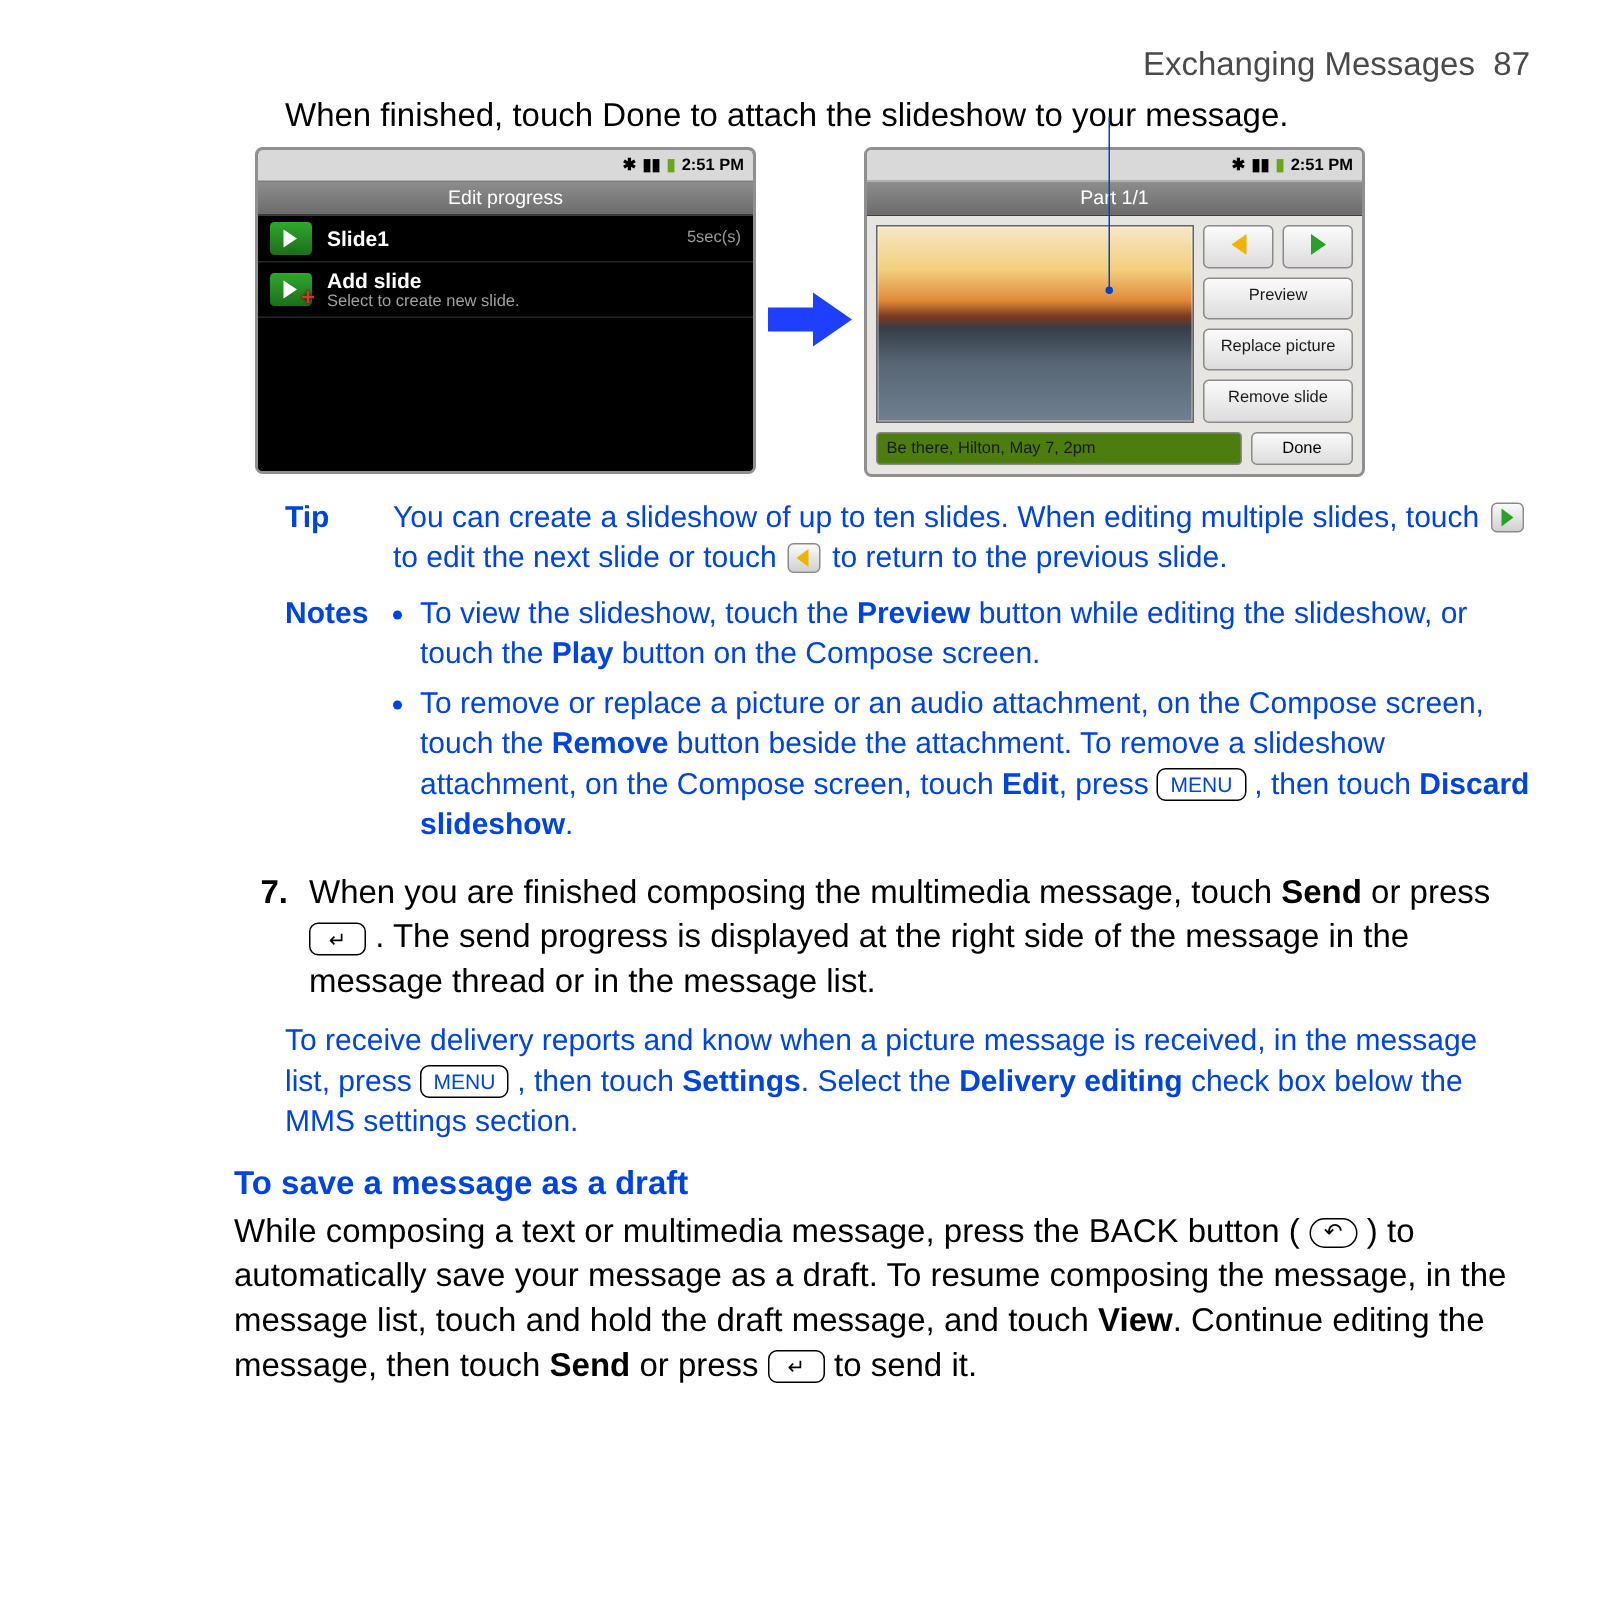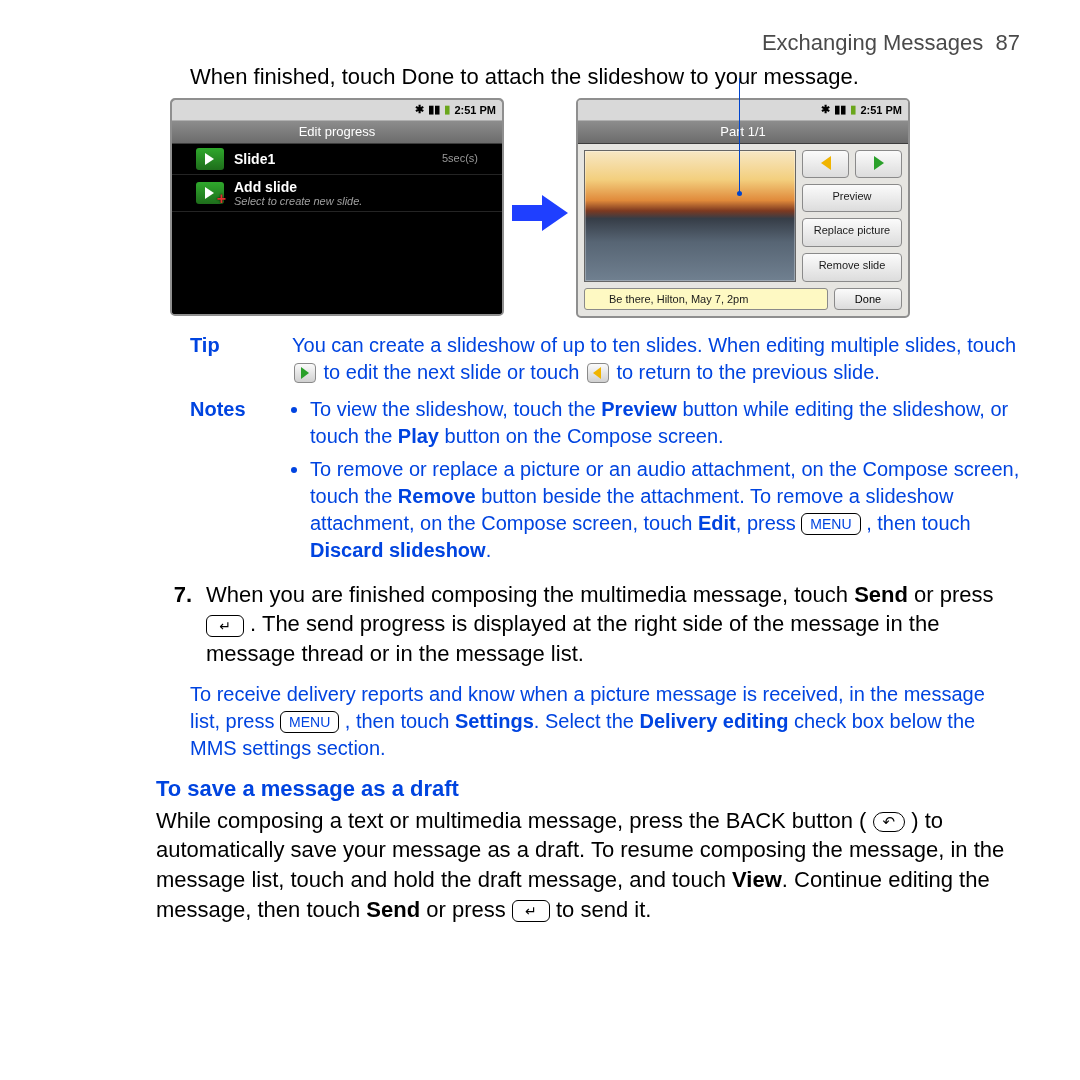--- a/index.html
+++ b/index.html
@@ -73,21 +73,21 @@
     border-top: 1px solid #b0b0b0;
     border-bottom: 1px solid #3c3c3c;
   }
   .list-area {
     background: #000;
     height: 170px;
   }
   .list-row {
     display: flex;
     align-items: center;
-    padding: 4px 24px;
+    padding: 4px 8px;
     border-bottom: 1px solid #242424;
   }
   .slide-icon {
     width: 28px; height: 22px;
     border-radius: 3px;
     background: linear-gradient(#2fa82c,#1e6d1b);
     margin-right: 10px;
     position: relative;
     flex: 0 0 28px;
   }
@@ -96,21 +96,21 @@
     width:0;height:0;border-left:9px solid #fff;
     border-top:6px solid transparent;border-bottom:6px solid transparent;
   }
   .slide-icon.add::after{
     content:"+"; position:absolute; right:-2px; bottom:-4px;
     color:#e43030; font-weight:bold; font-size:16px;
     text-shadow:0 0 2px #000;
   }
   .row-texts { flex:1; }
   .row-title { color:#fff; font-weight:bold; font-size:14px; }
-  .row-sub   { color:#a0a0a0; font-size:11px;font-style:italic; }
+  .row-sub   { color:#a0a0a0; font-size:11px; }
   .row-meta  { color:#999; font-size:11px; align-self:flex-start; padding-top:4px;}
   
   .big-arrow {
     align-self: center;
     margin-top: 10px;
   }
   .big-arrow svg { display:block; }
   
   .phone2 {
     width: 330px;
@@ -157,42 +157,42 @@
     content:""; display:inline-block;
     border-left:10px solid #2aa02a;
     border-top:7px solid transparent;
     border-bottom:7px solid transparent;
   }
   .bottom-row {
     display:flex; gap:6px; padding:0 6px 6px 6px;
   }
   .textbox {
     flex:1;
-    background:#fef9c3; border:1px solid #8a8a8a; border-radius:3px;
-    font-size:11px; padding:4px 24px; color:#1a1a1a;
+    background:#4d7c0f; border:1px solid #8a8a8a; border-radius:3px;
+    font-size:11px; padding:4px 6px; color:#1a1a1a;
   }
   .done-btn {
     width:46px;
     background: linear-gradient(#fbfbfb,#dcdcdc);
     border:1px solid #8a8a8a; border-radius:4px;
     font-size:11px; text-align:center; padding:4px 10px;
   }
   
   .callout-line {
     position:absolute;
     border-left: 1.5px solid #0044cc;
     height: 115px;
   }
   .callout-line::after{
     content:""; position:absolute; bottom:-3px; left:-3px;
     width:5px;height:5px;border-radius:50%;background:#0044cc;
   }
   
   .info-block {
-    display:flex; gap:36px;
+    display:flex; gap:6px;
     margin: 4px 0 10px 130px;
     font-size: 20px;
     line-height: 1.35;
   }
   .info-label { font-weight:bold; color:#0044e0; flex:0 0 66px; }
   .info-body  { color:#0044e0; flex:1; }
   .info-body b { font-weight:bold; }
   .note-bullets { margin:0; padding-left:18px; }
   .note-bullets li { margin-bottom:6px; }
   .inline-key {

